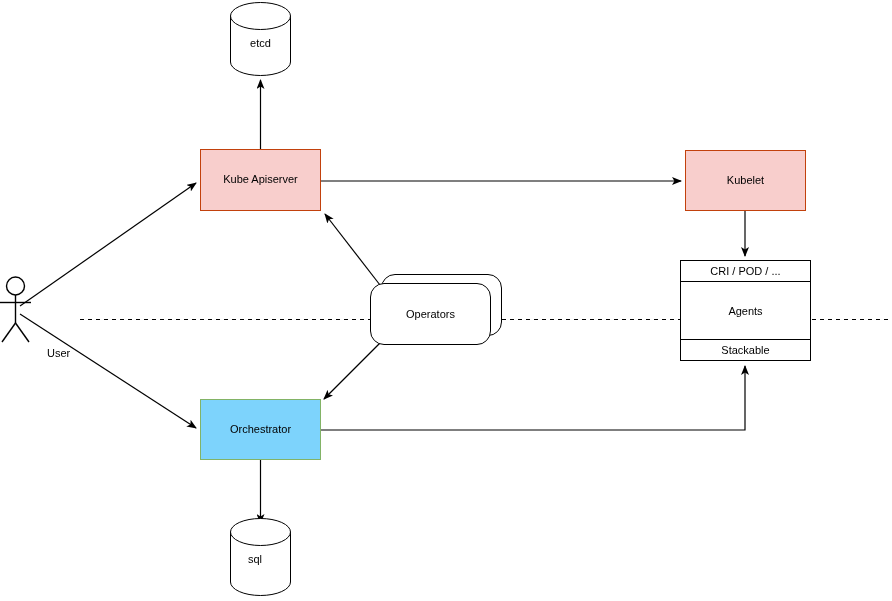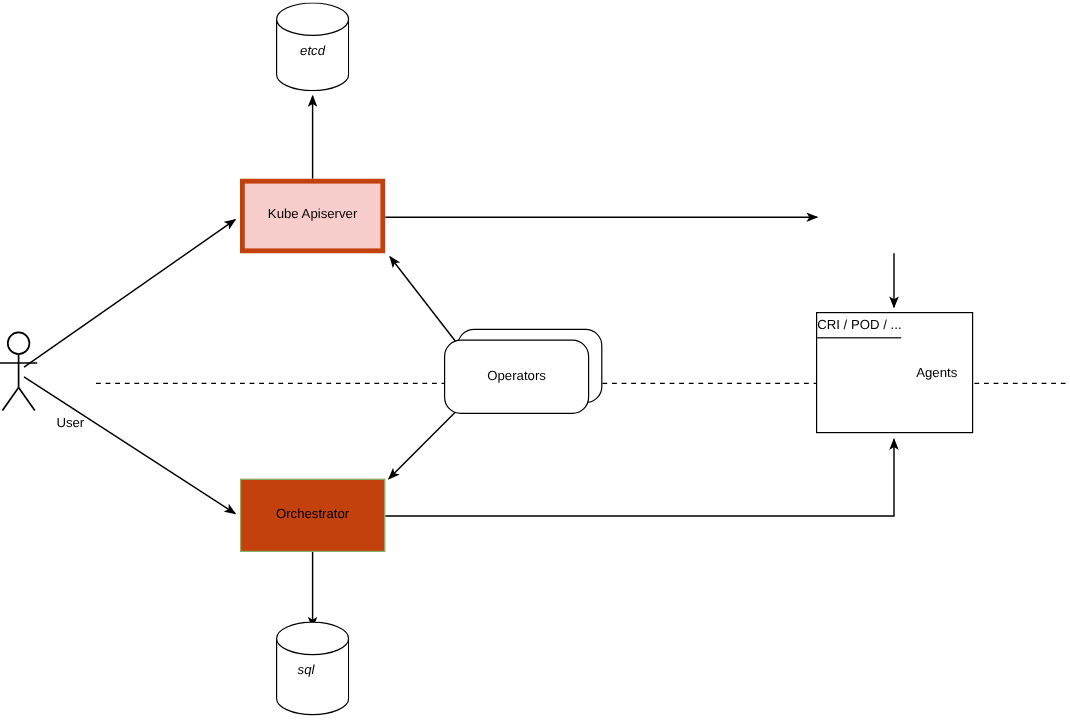--- a/index.html
+++ b/index.html
@@ -32,34 +32,34 @@
     display: flex;
     align-items: center;
     justify-content: center;
     font-size: 11px;
     color: #000000;
     line-height: 1.2;
     text-align: center;
   }
   .box-pink {
     background: #f8cecc;
-    border: 4px solid #c2410c;
+    border: 1px solid #c2410c;
   }
   .box-green {
-    background: #c2410c;
+    background: #7dd3fc;
     border: 1px solid #82b366;
   }
   
   .agents-wrap {
     position: absolute;
     box-sizing: border-box;
     background: #ffffff;
     border: 1px solid #000;
     display: flex;
-    flex-direction: row;
+    flex-direction: column;
   }
   .agents-seg {
     display: flex;
     align-items: center;
     justify-content: center;
     font-size: 11px;
     color: #000;
     box-sizing: border-box;
   }
   .agents-top {
@@ -90,21 +90,20 @@
     border-radius: 14px;
     display: flex;
     align-items: center;
     justify-content: center;
     font-size: 11px;
     color: #000;
   }
   
   .cyl {
     position: absolute;
-    font-style: italic;
   }
   .cyl svg {
     display: block;
   }
   .cyl-label {
     position: absolute;
     left: 0;
     right: 0;
     text-align: center;
     font-size: 11px;
@@ -171,36 +170,42 @@
       <path d="M0.5,14 L0.5,64 A30,13.5 0 0 0 60.5,64 L60.5,14" fill="#ffffff" stroke="#000000" stroke-width="1"></path>
       <ellipse cx="30.5" cy="14" rx="30" ry="13.5" fill="#ffffff" stroke="#000000" stroke-width="1"></ellipse>
     </svg>
     <div class="cyl-label" style="top:35px;">sql</div>
   </div>
 
   <div class="node box-pink" style="left:200px; top:149px; width:121px; height:62px;">
     <span>Kube Apiserver</span>
   </div>
 
+  <div class="node box-pink" style="left:685px; top:150px; width:121px; height:61px;">
+    <span>Kubelet</span>
+  </div>
 
   <div class="node box-green" style="left:200px; top:399px; width:121px; height:61px;">
     <span>Orchestrator</span>
   </div>
 
   <div class="stack-back" style="left:381px; top:274px; width:121px; height:62px;"></div>
   <div class="stack-front" style="left:370px; top:283px; width:121px; height:62px;">
     <span>Operators</span>
   </div>
 
   <div class="agents-wrap" style="left:680px; top:260px; width:131px; height:101px;">
     <div class="agents-seg agents-top">
       <span>CRI / POD / ...</span>
     </div>
     <div class="agents-seg agents-mid">
       <span>Agents</span>
+    </div>
+    <div class="agents-seg agents-bot">
+      <span>Stackable</span>
     </div>
   </div>
 
   <div class="actor" style="left:0px; top:275px; width:50px; height:72px;">
     <svg width="50" height="72" viewBox="0 0 50 72" xmlns="http://www.w3.org/2000/svg">
       <circle cx="15.5" cy="11" r="9" fill="#ffffff" stroke="#000000" stroke-width="1.4"></circle>
       <line x1="15.5" y1="20" x2="15.5" y2="48" stroke="#000000" stroke-width="1.4"></line>
       <line x1="0" y1="27.5" x2="31" y2="27.5" stroke="#000000" stroke-width="1.4"></line>
       <line x1="15.5" y1="48" x2="2" y2="67" stroke="#000000" stroke-width="1.4"></line>
       <line x1="15.5" y1="48" x2="29" y2="67" stroke="#000000" stroke-width="1.4"></line>

